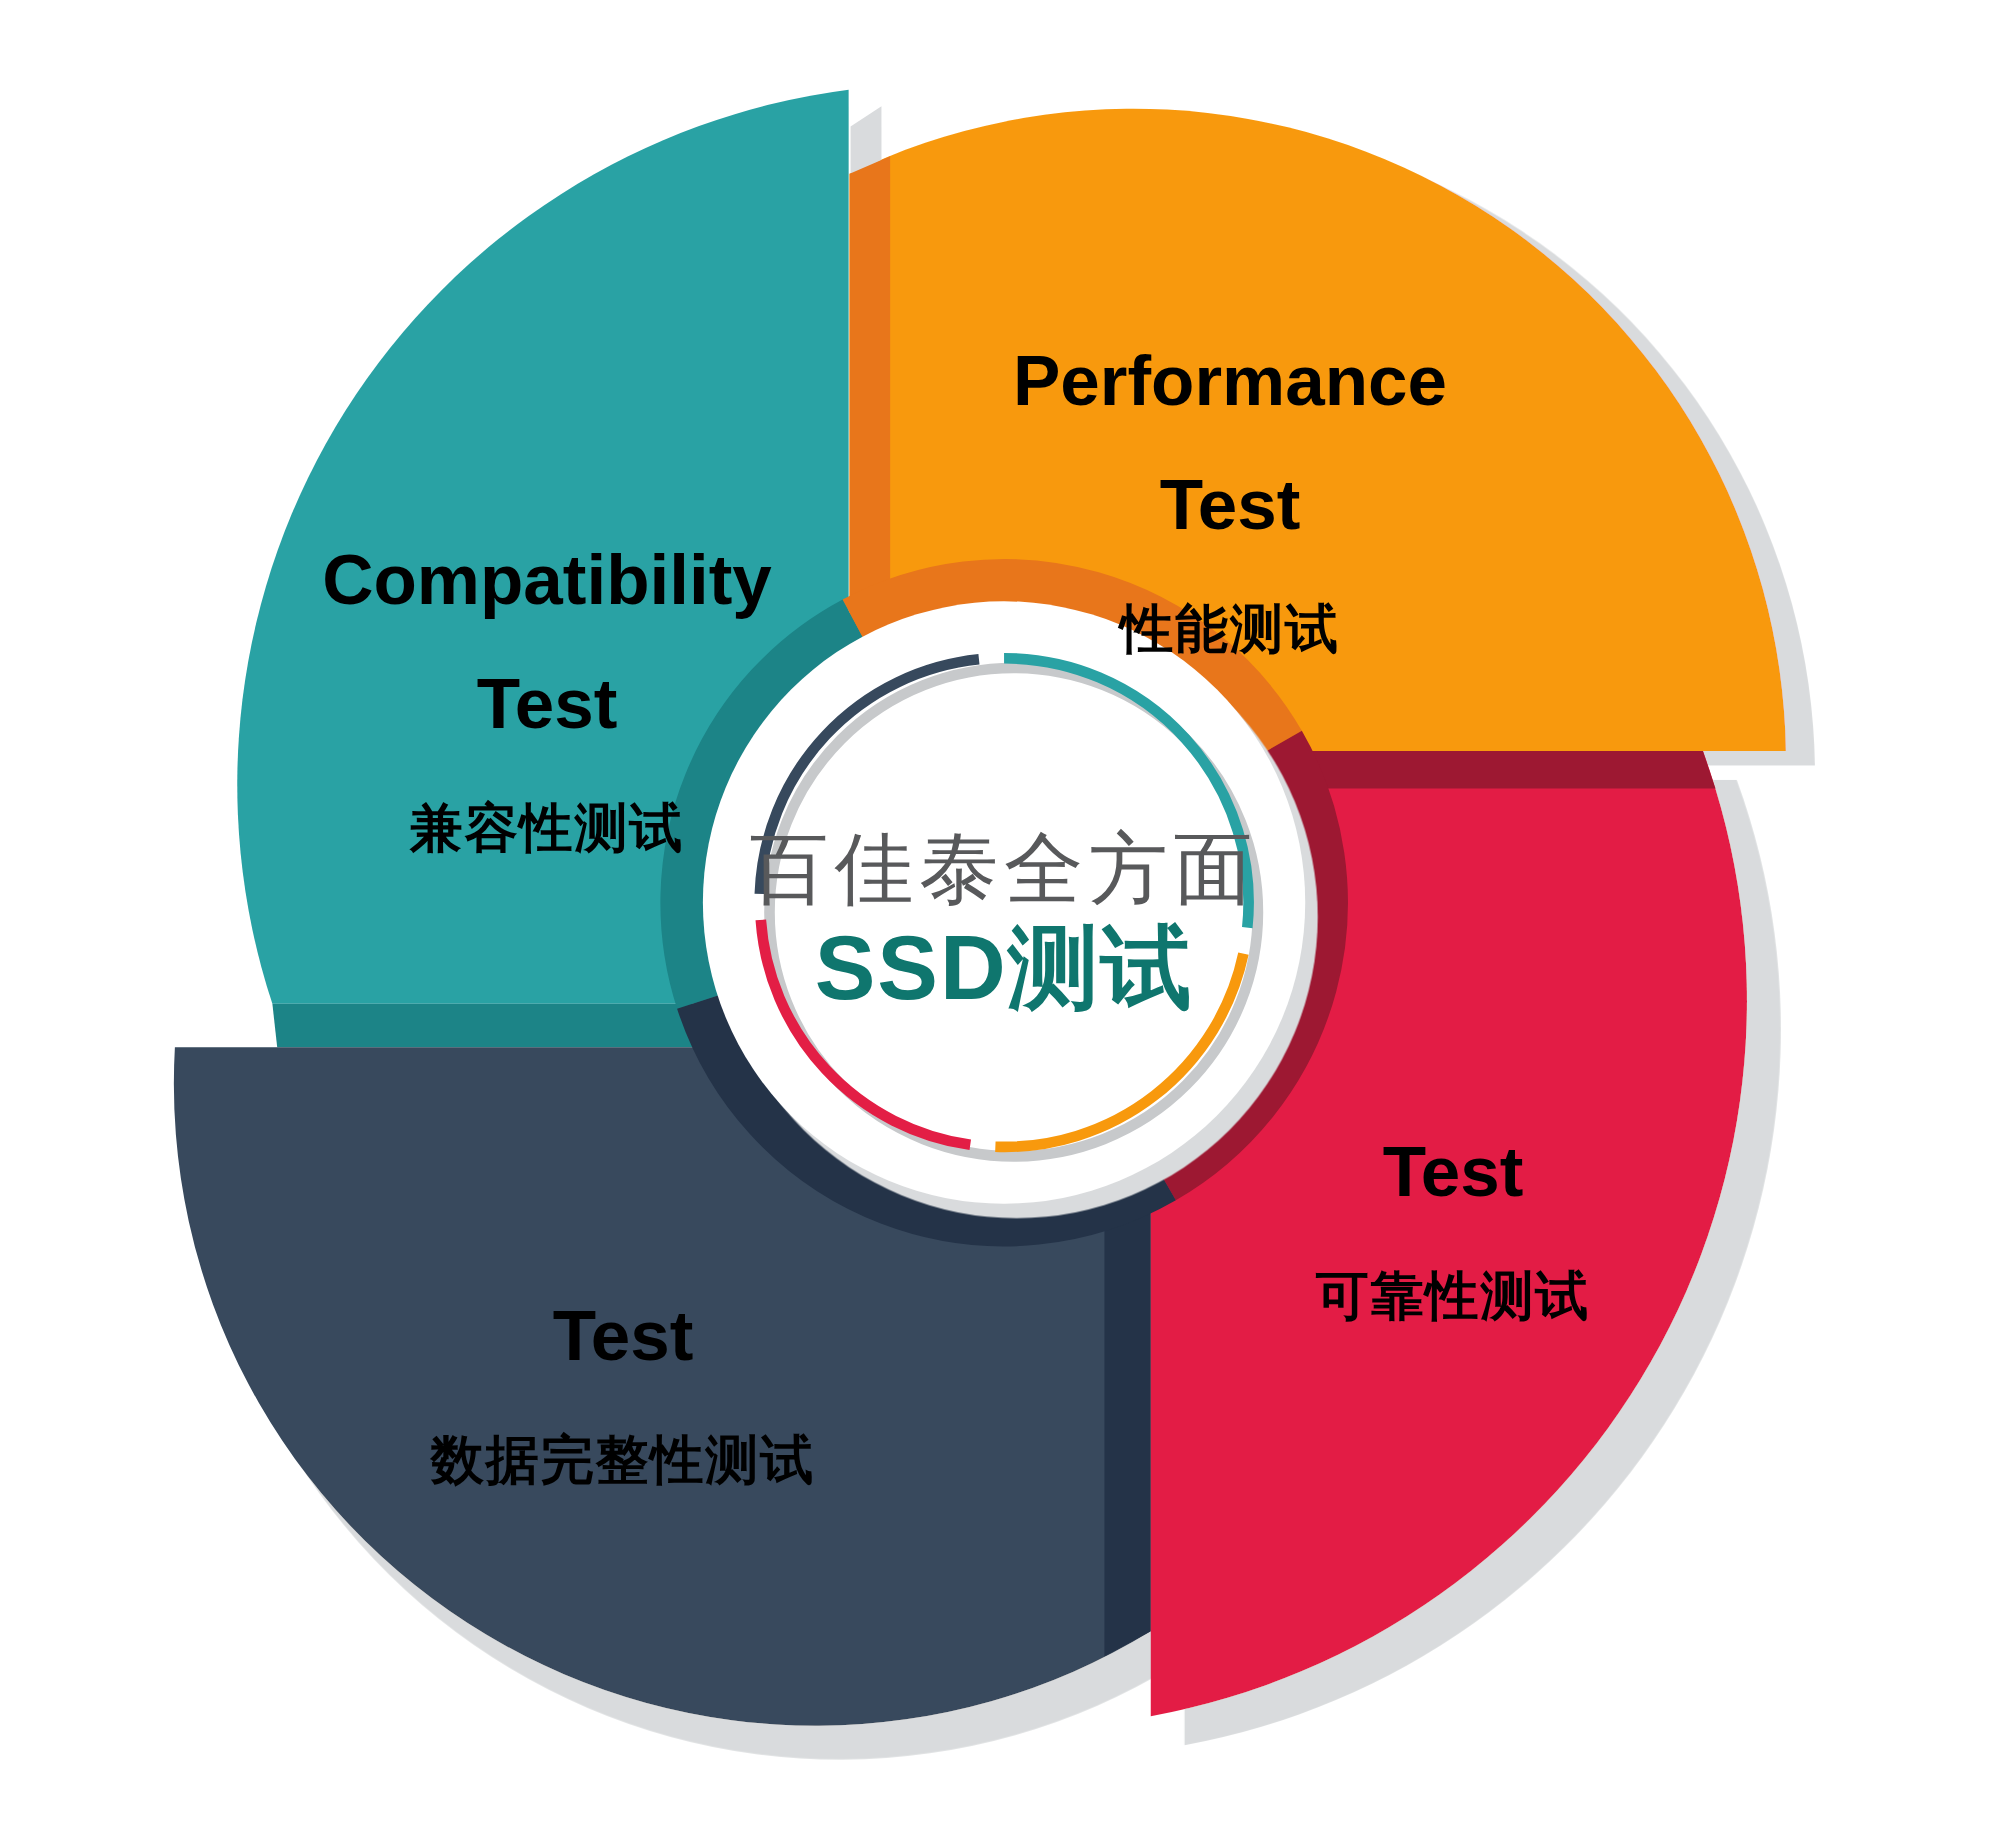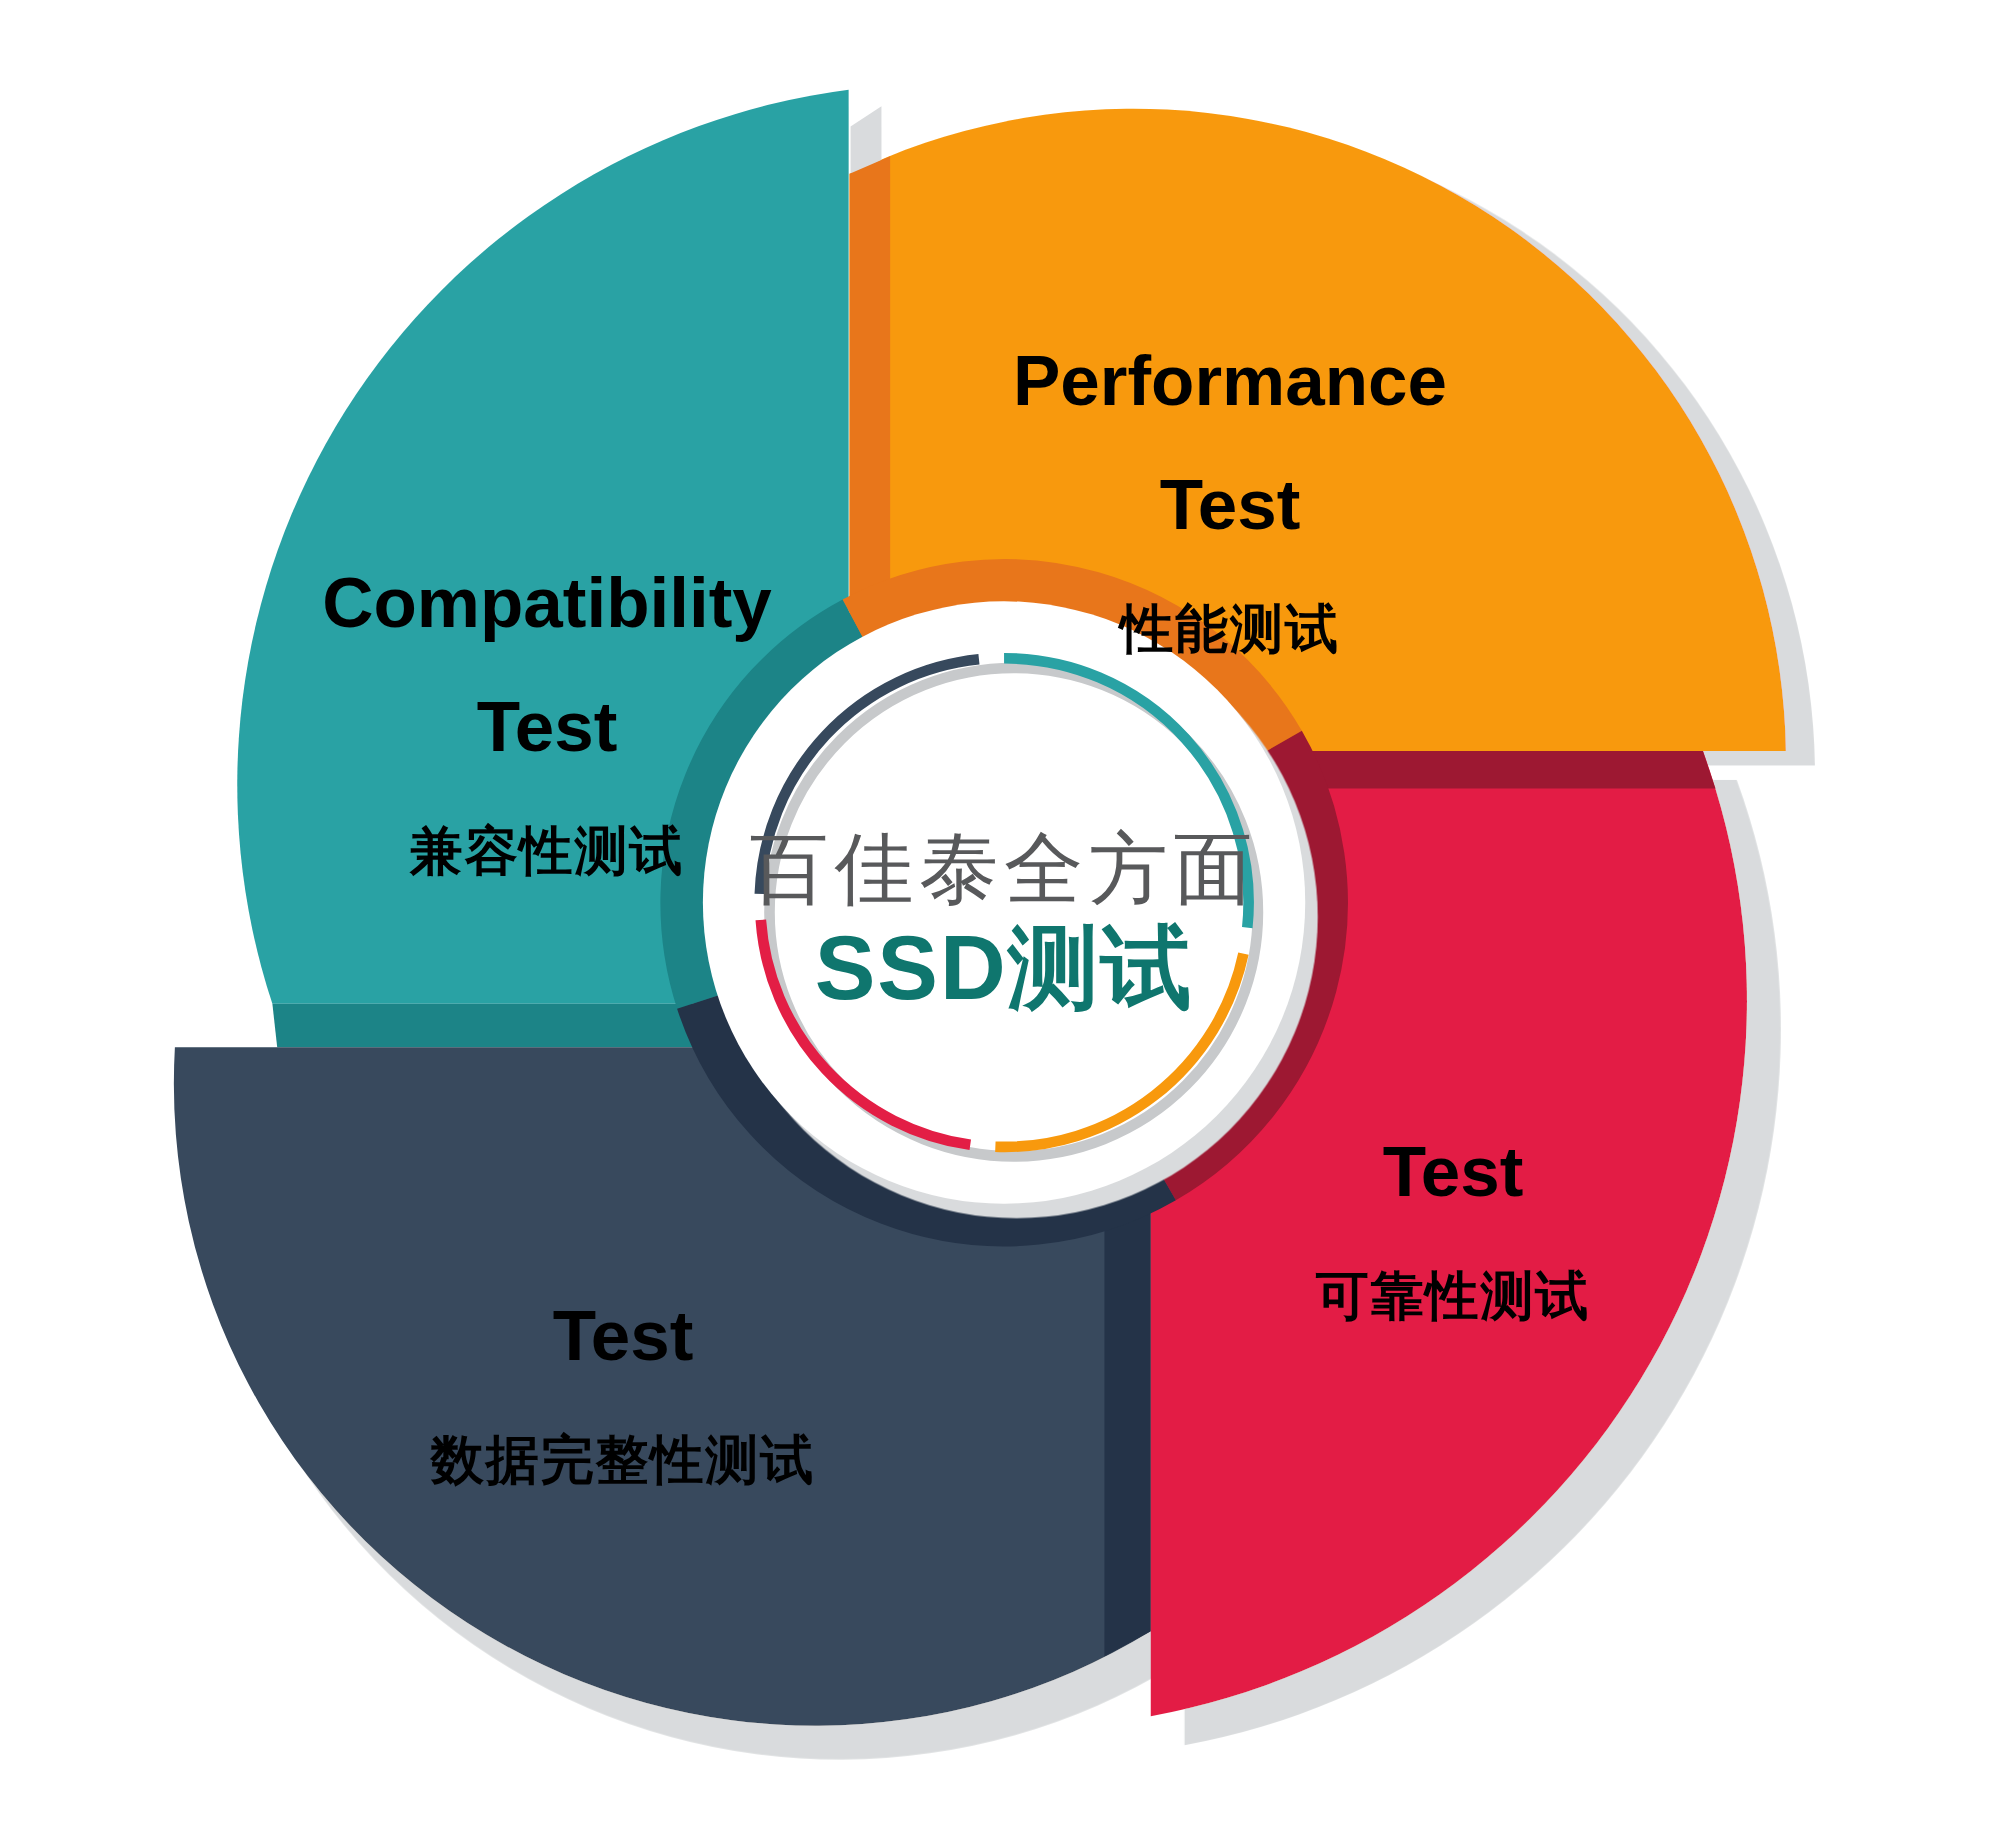--- a/index.html
+++ b/index.html
@@ -22,21 +22,21 @@
   .seg-label .t{font-size:71px;line-height:124px;}
   .seg-label .s{font-size:53px;line-height:108px;margin-top:7.7px;letter-spacing:1.9px;}
   .center-label{
     position:absolute;
     transform:translateX(-50%);
     text-align:center;
     white-space:nowrap;
   }
   .center-label .c1{font-size:79px;line-height:97px;letter-spacing:5.8px;font-weight:400;}
   .center-label .c2{font-size:91px;line-height:102px;letter-spacing:1.9px;font-weight:700;}
-  #lbl-compatibility{left:547px;top:541px;}
+  #lbl-compatibility{left:547px;top:518px;}
   #lbl-performance{left:1230px;top:319px;}
   #lbl-reliability{left:1453px;top:1110px;}
   #lbl-data-integrity{left:623px;top:1274px;}
   #center-label{left:1004px;top:813px;margin-top:7px;}
 </style>
 </head>
 <body>
 
 <div class="stage">
 

